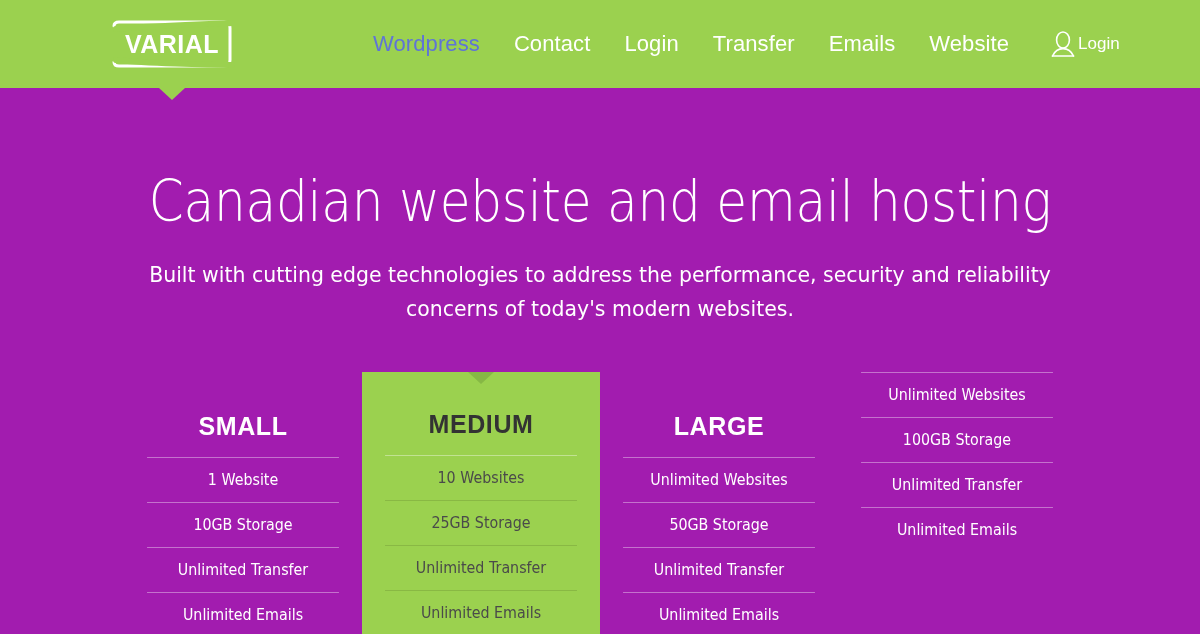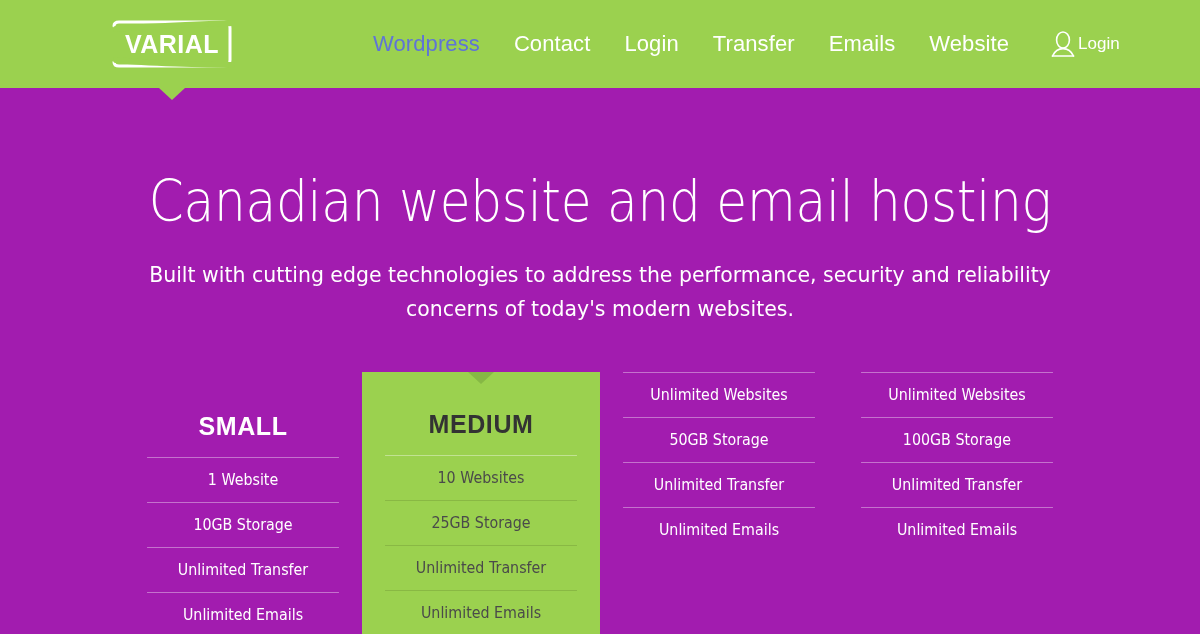--- a/index.html
+++ b/index.html
@@ -265,20 +265,21 @@
       <ul class="plan-list">
         <li class="plan-feature">10 Websites</li>
         <li class="plan-feature">25GB Storage</li>
         <li class="plan-feature">Unlimited Transfer</li>
         <li class="plan-feature">Unlimited Emails</li>
 
       </ul>
     </div>
 
     <div class="plan">
+      <div class="plan-name">LARGE</div>
       <ul class="plan-list">
         <li class="plan-feature">Unlimited Websites</li>
         <li class="plan-feature">50GB Storage</li>
         <li class="plan-feature">Unlimited Transfer</li>
         <li class="plan-feature">Unlimited Emails</li>
 
       </ul>
     </div>
 
     <div class="plan">

